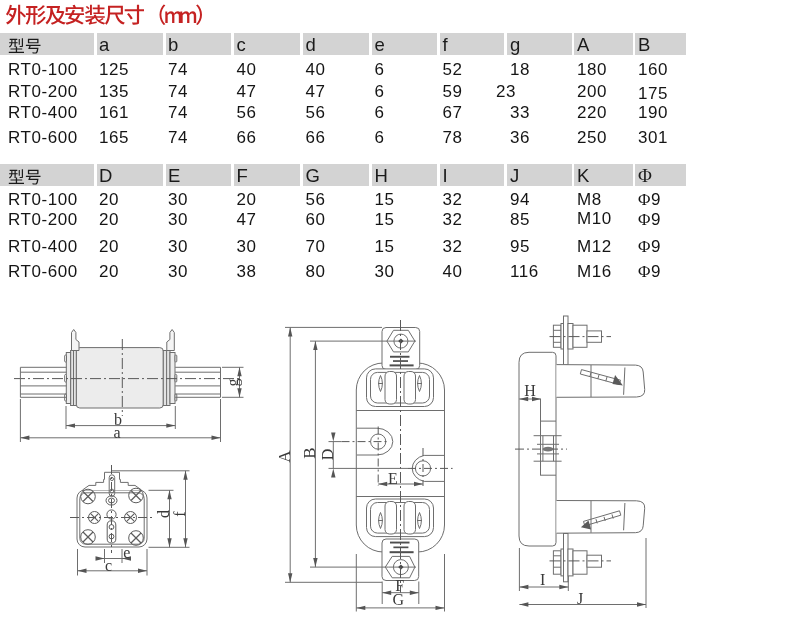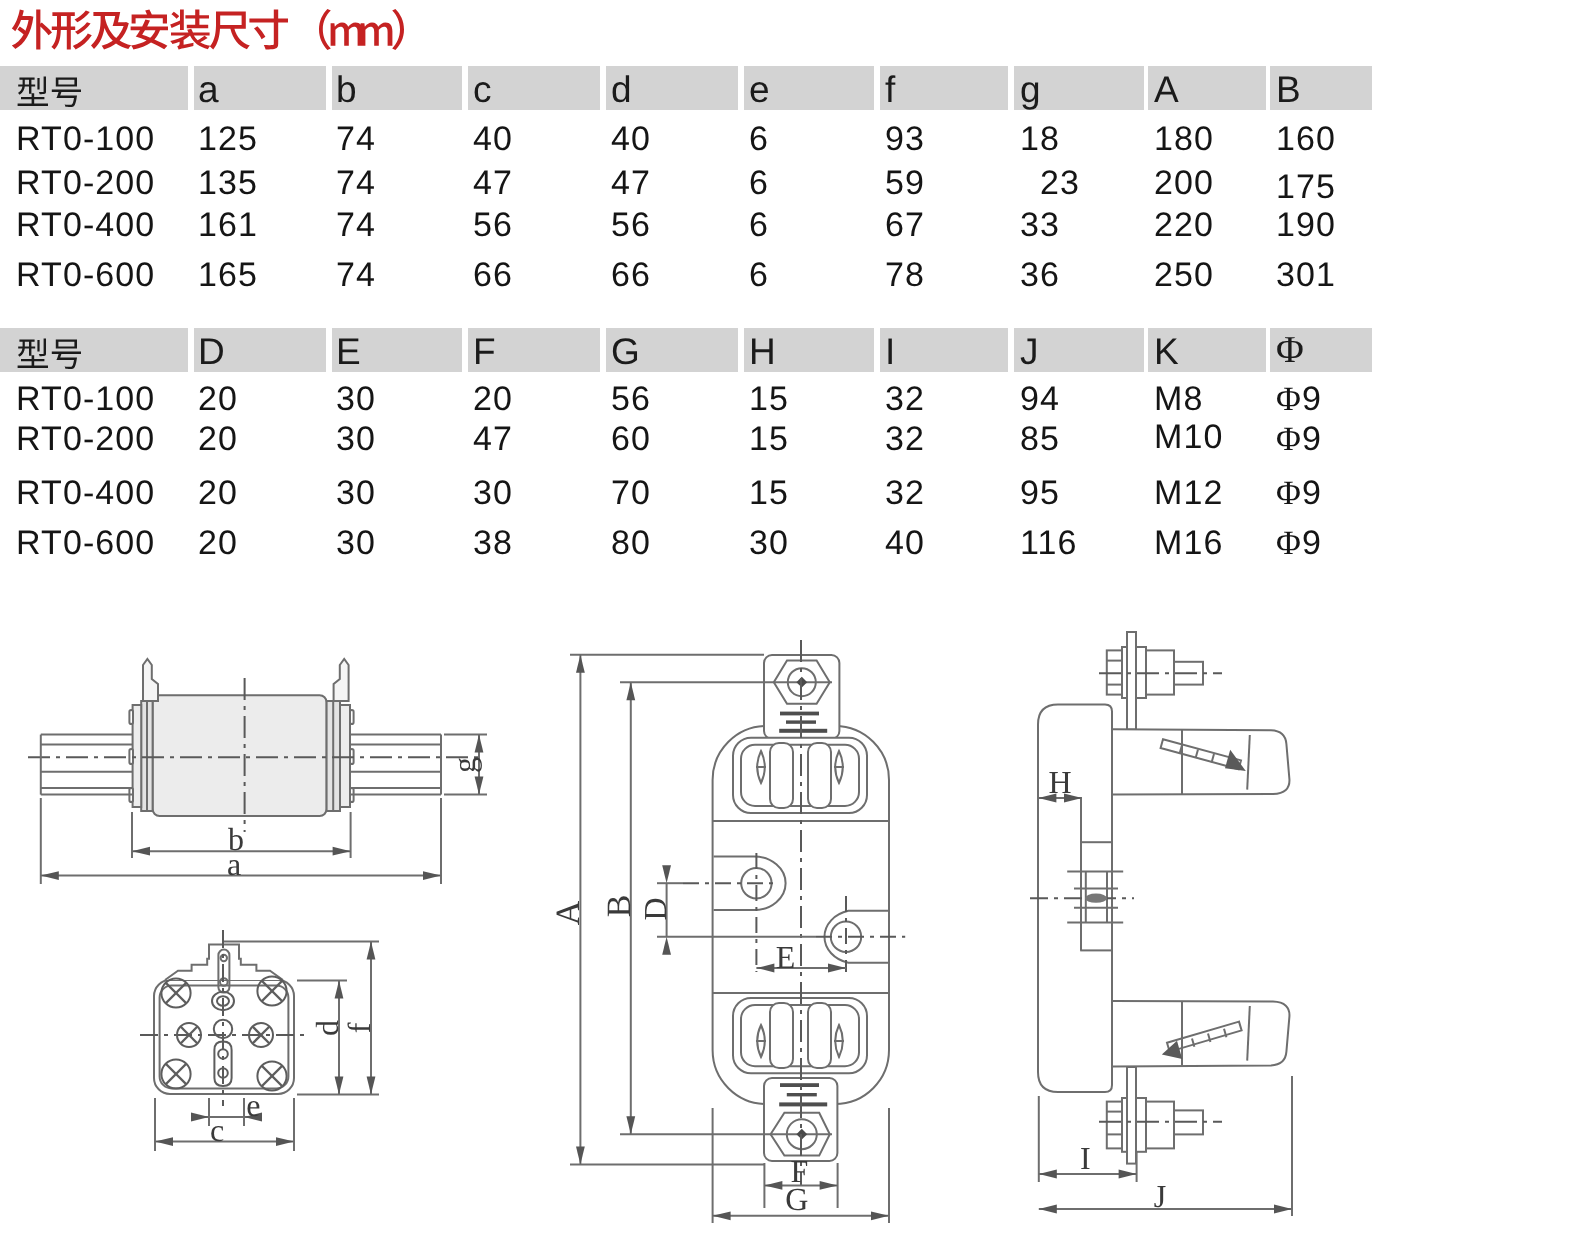--- a/index.html
+++ b/index.html
@@ -37,32 +37,32 @@
 <span class="th" style="left:442.5px;top:34px">f</span>
 <span class="th" style="left:510px;top:34px">g</span>
 <span class="th" style="left:577px;top:34px">A</span>
 <span class="th" style="left:638px;top:34px">B</span>
 <span class="t" style="left:8px;top:58.5px">RT0-100</span>
 <span class="t" style="left:99px;top:58.5px">125</span>
 <span class="t" style="left:168px;top:58.5px">74</span>
 <span class="t" style="left:236.5px;top:58.5px">40</span>
 <span class="t" style="left:305.5px;top:58.5px">40</span>
 <span class="t" style="left:374.5px;top:58.5px">6</span>
-<span class="t" style="left:442.5px;top:58.5px">93</span>
+<span class="t" style="left:442.5px;top:58.5px">52</span>
 <span class="t" style="left:510px;top:58.5px">18</span>
 <span class="t" style="left:577px;top:58.5px">180</span>
 <span class="t" style="left:638px;top:58.5px">160</span>
 <span class="t" style="left:8px;top:80.5px">RT0-200</span>
 <span class="t" style="left:99px;top:80.5px">135</span>
 <span class="t" style="left:168px;top:80.5px">74</span>
 <span class="t" style="left:236.5px;top:80.5px">47</span>
 <span class="t" style="left:305.5px;top:80.5px">47</span>
 <span class="t" style="left:374.5px;top:80.5px">6</span>
 <span class="t" style="left:442.5px;top:80.5px">59</span>
-<span class="t" style="left:520px;top:80.5px">23</span>
+<span class="t" style="left:496px;top:80.5px">23</span>
 <span class="t" style="left:577px;top:80.5px">200</span>
 <span class="t" style="left:638px;top:83px">175</span>
 <span class="t" style="left:8px;top:101.5px">RT0-400</span>
 <span class="t" style="left:99px;top:101.5px">161</span>
 <span class="t" style="left:168px;top:101.5px">74</span>
 <span class="t" style="left:236.5px;top:101.5px">56</span>
 <span class="t" style="left:305.5px;top:101.5px">56</span>
 <span class="t" style="left:374.5px;top:101.5px">6</span>
 <span class="t" style="left:442.5px;top:101.5px">67</span>
 <span class="t" style="left:510px;top:101.5px">33</span>

